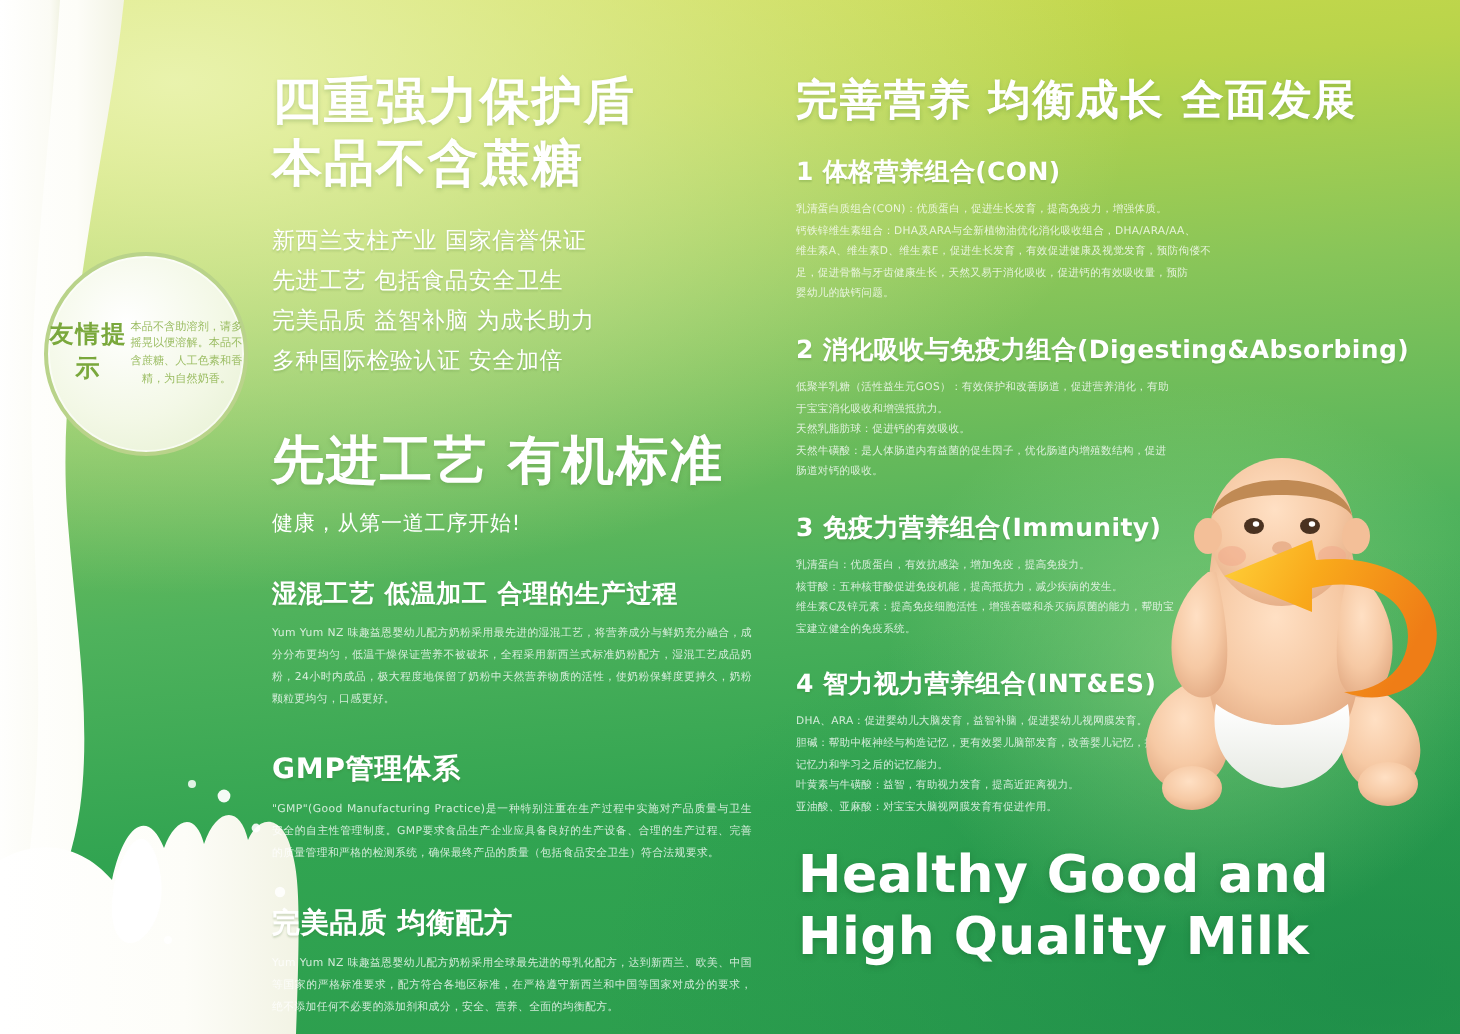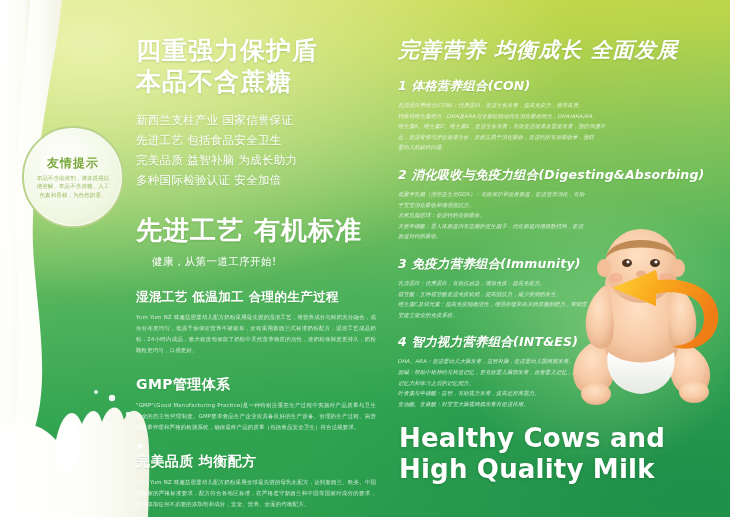--- a/index.html
+++ b/index.html
@@ -24,21 +24,21 @@
   
   .milk-curtain{
     position:absolute;left:0;top:0;width:150px;height:517px;pointer-events:none;
   }
   
   .tip-badge{
     position:absolute;left:22px;top:126px;width:98px;height:98px;border-radius:50%;
     background:radial-gradient(circle at 40% 35%,#ffffff 0%,#f3f8e6 55%,#e4efcf 100%);
     border:2px solid #b9d38a;
     box-shadow:0 0 0 1px rgba(255,255,255,.6) inset;
-    display:flex;flex-direction:column;align-items:center;justify-content:center;
+    display:flex;flex-direction:row;align-items:center;justify-content:center;
     text-align:center;
   }
   .tip-title{
     font-size:12px;color:#7aa83c;letter-spacing:1px;margin-bottom:2px;font-weight:bold;
   }
   .tip-body{
     font-size:5.6px;line-height:1.55;color:#9bbd63;width:74px;text-align:center;
   }
   
   .col-left{position:absolute;left:136px;top:36px;width:240px;}
@@ -47,33 +47,33 @@
     text-shadow:0 1px 2px rgba(60,110,40,.25);
   }
   .lead{
     margin-top:13px;color:#ffffff;font-size:11.5px;line-height:1.75;letter-spacing:.3px;
     text-shadow:0 1px 1px rgba(60,110,40,.2);
   }
   .h2{
     color:#ffffff;font-size:26px;font-weight:bold;letter-spacing:1px;margin-top:22px;
     text-shadow:0 1px 2px rgba(60,110,40,.25);
   }
-  .h2sub{color:#ffffff;font-size:10.5px;margin-top:7px;letter-spacing:.4px;margin-left:16px;}
+  .h2sub{color:#ffffff;font-size:10.5px;margin-top:7px;letter-spacing:.4px;}
   .h3{
     color:#ffffff;font-size:12.5px;font-weight:bold;margin-top:20px;letter-spacing:.4px;
     text-shadow:0 1px 1px rgba(60,110,40,.2);
   }
   .h3.lg{font-size:14px;}
   .para{
     color:rgba(255,255,255,.78);font-size:5.4px;line-height:2.05;margin-top:6px;
     text-align:justify;letter-spacing:.2px;
   }
   .para.sp{margin-top:9px;}
   
-  .col-right{position:absolute;left:398px;top:36px;width:318px;font-style:italic;}
+  .col-right{position:absolute;left:398px;top:36px;width:318px;}
   .h1r{
     color:#ffffff;font-size:21px;font-weight:bold;letter-spacing:1px;
     text-shadow:0 1px 2px rgba(60,110,40,.25);
   }
   .sec{margin-top:14px;}
   .sec-title{
     color:#ffffff;font-size:12.5px;font-weight:bold;letter-spacing:.2px;
     text-shadow:0 1px 1px rgba(60,110,40,.2);
   }
   .sec-body{
@@ -253,17 +253,17 @@
     <ellipse cx="70" cy="50" rx="7" ry="5" fill="#f0a98a" opacity=".55"></ellipse>
     <ellipse cx="120" cy="50" rx="7" ry="5" fill="#f0a98a" opacity=".55"></ellipse>
 
     <g>
       <path d="M112,52 C150,48 176,68 172,94 C168,116 146,126 126,118
                C142,118 158,108 158,90 C158,70 136,60 110,66 L110,78 L66,60 L110,42 Z" fill="url(#arrowg)"></path>
     </g>
   </svg>
 
   <div class="headline">
-    <div>Healthy Cows and</div>
+    <div>Healthy Good and</div>
     <div>High Quality Milk</div>
   </div>
 
 </div>
 
 </body></html>

